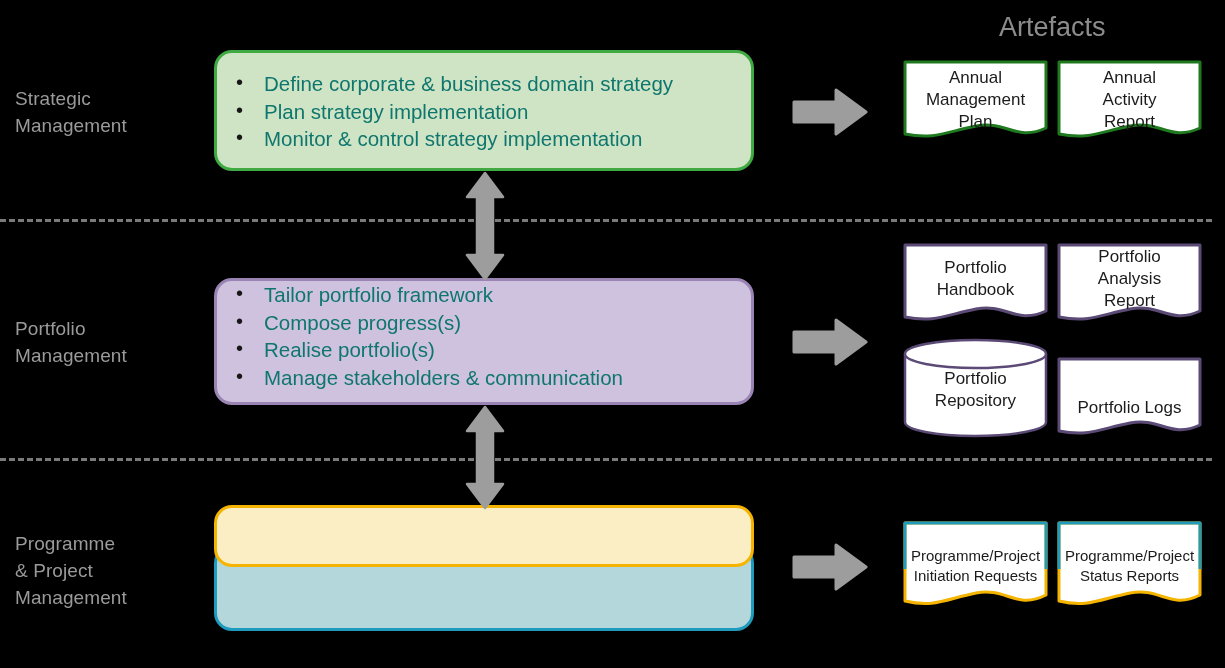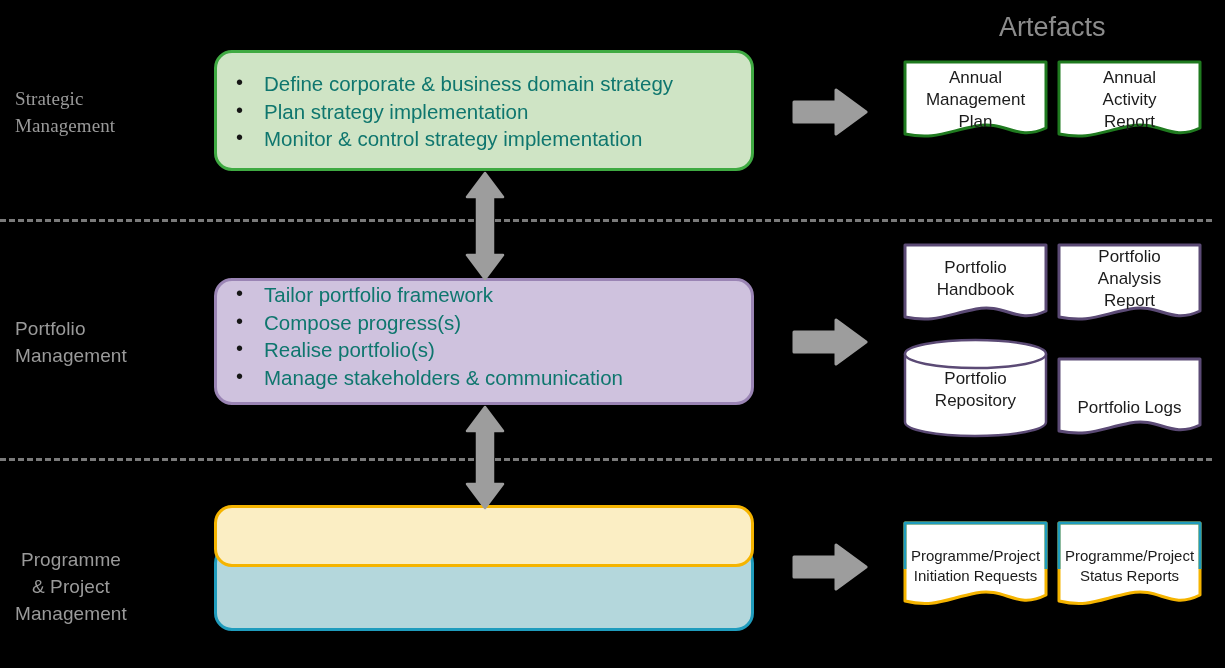--- a/index.html
+++ b/index.html
@@ -130,21 +130,21 @@
 </head>
 <body>
 
 <div id="canvas">
 
   <div class="artefacts-title" style="left:999px; top:12px;">Artefacts</div>
 
   <div class="divider" style="top:219px;"></div>
   <div class="divider" style="top:458px;"></div>
 
-  <div class="layer-label" style="left:15px; top:85px;font-family:Liberation Serif, serif;">Strategic
+  <div class="layer-label" style="left:15px; top:85px;">Strategic
 Management</div>
 
   <div class="process-box box-green" style="left:214px; top:50px; width:540px; height:121px;"></div>
 
   <ul class="bullets" style="left:232px; top:70px; width:500px;">
     <li>Define corporate &amp; business domain strategy</li>
     <li>Plan strategy implementation</li>
     <li>Monitor &amp; control strategy implementation</li>
   </ul>
 
@@ -220,21 +220,21 @@
     <svg width="145" height="82" viewBox="0 0 145 82">
       <path d="M2,2 L143,2 L143,68 C113,82 103,60 73,66 C43,72 31,80 2,74 Z" fill="#ffffff" stroke="#5b4a75" stroke-width="3" stroke-linejoin="round"></path>
     </svg>
     <div class="caption" style="top:40px;">Portfolio Logs</div>
   </div>
 
   <svg class="arrow-svg" style="left:463px; top:405px;" width="44" height="105" viewBox="0 0 44 105">
     <path d="M22,2 L40,26 L30,26 L30,79 L40,79 L22,103 L4,79 L14,79 L14,26 L4,26 Z" fill="#9d9d9d" stroke="#9d9d9d" stroke-width="2.5" stroke-linejoin="round"></path>
   </svg>
 
-  <div class="layer-label" style="left:15px; top:546px;text-align:center;">Programme
+  <div class="layer-label" style="left:15px; top:530px;">Programme
 &amp; Project
 Management</div>
 
   <div class="process-box box-teal" style="left:214px; top:545px; width:540px; height:86px;"></div>
 
   <div class="process-box box-yellow" style="left:214px; top:505px; width:540px; height:62px;"></div>
 
 
   <svg class="arrow-svg" style="left:792px; top:543px;" width="76" height="48" viewBox="0 0 76 48">
     <path d="M2,14 L44,14 L44,2 L74,24 L44,46 L44,34 L2,34 Z" fill="#9d9d9d" stroke="#9d9d9d" stroke-width="3" stroke-linejoin="round"></path>

